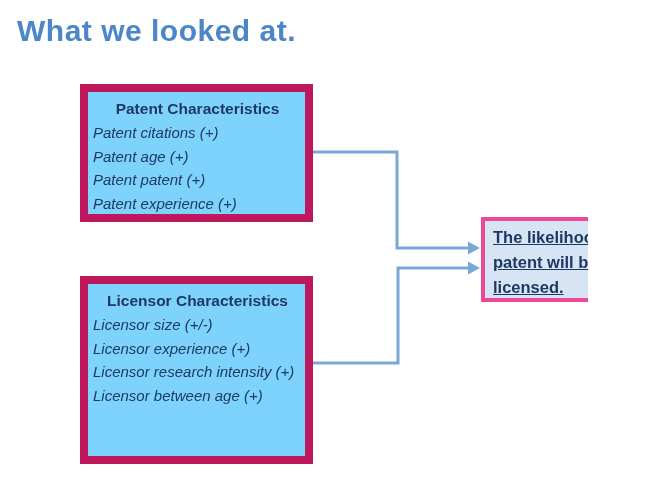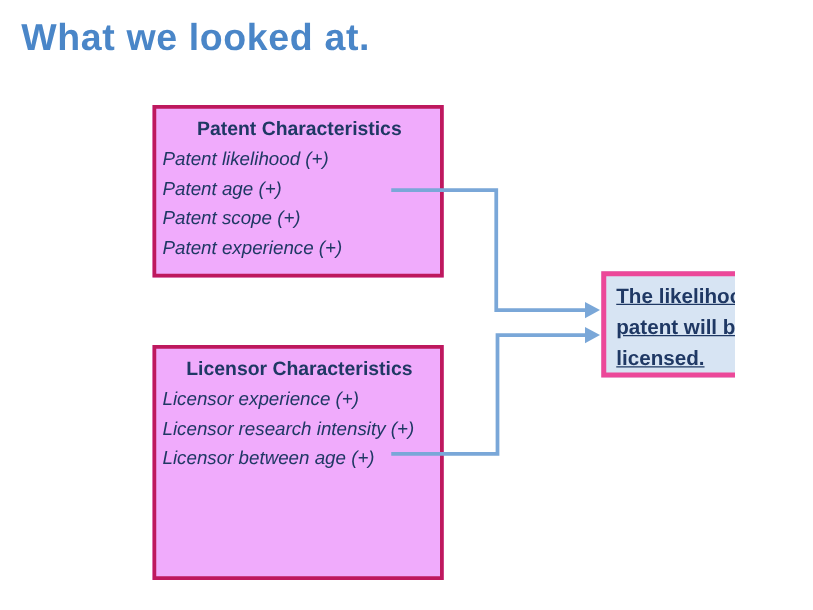--- a/index.html
+++ b/index.html
@@ -21,25 +21,24 @@
     top: 14px;
     margin: 0;
     font-size: 30px;
     font-weight: 800;
     letter-spacing: 0.5px;
     color: #4a86c8;
   }
   .char-box {
     position: absolute;
     box-sizing: border-box;
-    background: #f0abfc;
-    border: 3px solid #be185d;
+    background: #7dd3fc;
+    border: 8px solid #be185d;
     color: #1f3864;
     padding: 5px 3px 0 5px;
-    margin-left: 42px;
   }
   .box-patent {
     left: 80px;
     top: 84px;
     width: 233px;
     height: 138px;
   }
   .box-licensor {
     left: 80px;
     top: 276px;
@@ -91,30 +90,31 @@
 </head>
 <body>
 
 <div class="canvas">
 
   <h1 class="slide-title">What we looked at.</h1>
 
   <div class="char-box box-patent">
     <p class="box-header">Patent Characteristics</p>
     <ul>
-      <li>Patent likelihood (+)</li>
+      <li>Patent citations (+)</li>
       <li>Patent age (+)</li>
-      <li>Patent scope (+)</li>
+      <li>Patent patent (+)</li>
       <li>Patent experience (+)</li>
     </ul>
   </div>
 
   <div class="char-box box-licensor">
     <p class="box-header">Licensor Characteristics</p>
     <ul>
+      <li>Licensor size (+/-)</li>
       <li>Licensor experience (+)</li>
       <li>Licensor research intensity (+)</li>
       <li>Licensor between age (+)</li>
     </ul>
   </div>
 
   <div class="box-outcome">
     <span>The likelihood a patent will be licensed.</span>
   </div>
 

